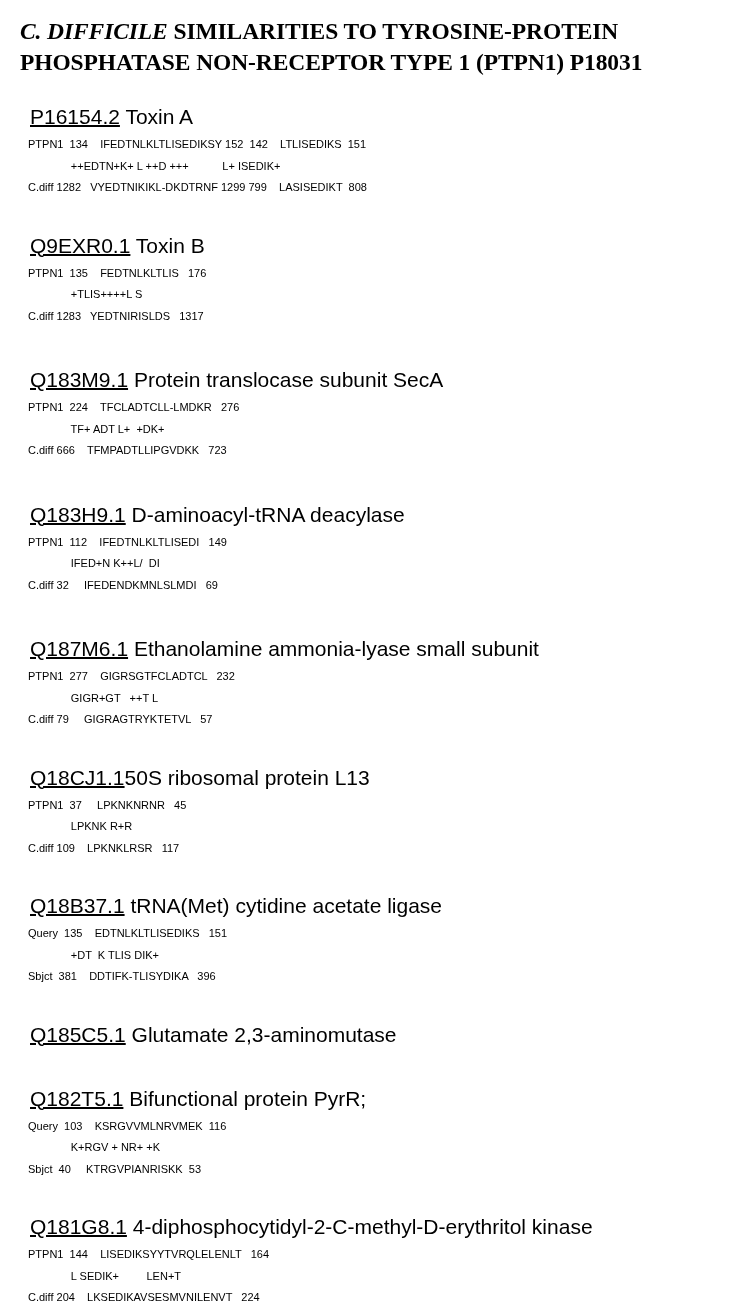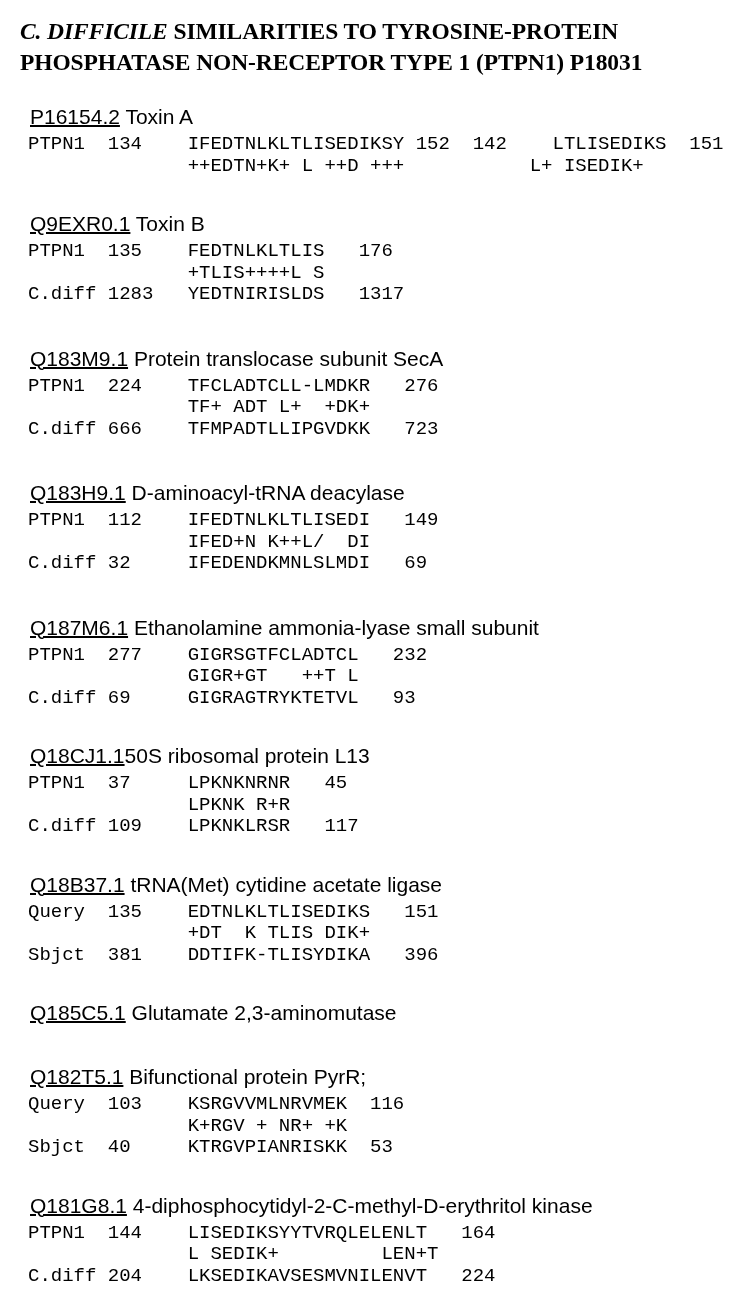--- a/index.html
+++ b/index.html
@@ -55,22 +55,22 @@
   .section-head .acc {
     text-decoration: underline;
     text-underline-offset: 1px;
   }
   .section-head .desc {
     text-decoration: none;
   }
 
   
   .aln {
-    font-family: Liberation Mono, monospace;
-    font-size: 19px;
+    font-family: Liberation Sans, sans-serif;
+    font-size: 11px;
     line-height: 21.5px;
     white-space: pre;
     margin: 0;
     padding-left: 12px;
     letter-spacing: 0px;
   }
   .aln-line {
     white-space: pre;
     display: block;
     height: 21.5px;
@@ -83,21 +83,21 @@
 <body>
 
 <div class="page">
 
   <h1 class="doc-title"><span class="sp-italic">C. DIFFICILE</span><span> SIMILARITIES TO TYROSINE-PROTEIN PHOSPHATASE NON-RECEPTOR TYPE 1 (PTPN1) P18031</span></h1>
 
   <div class="gap-md"></div>
 
   <div class="section">
     <div class="section-head"><span class="acc">P16154.2</span><span class="desc"> Toxin A</span></div>
-    <div class="aln"><span class="aln-line">PTPN1  134    IFEDTNLKLTLISEDIKSY 152  142    LTLISEDIKS  151</span><span class="aln-line">              ++EDTN+K+ L ++D +++           L+ ISEDIK+</span></div>
+    <div class="aln"><span class="aln-line">PTPN1  134    IFEDTNLKLTLISEDIKSY 152  142    LTLISEDIKS  151</span><span class="aln-line">              ++EDTN+K+ L ++D +++           L+ ISEDIK+</span><span class="aln-line">C.diff 1282   VYEDTNIKIKL-DKDTRNF 1299 799    LASISEDIKT  808</span></div>
   </div>
 
   <div class="gap-lg"></div>
 
   <div class="section">
     <div class="section-head"><span class="acc">Q9EXR0.1</span><span class="desc"> Toxin B</span></div>
     <div class="aln"><span class="aln-line">PTPN1  135    FEDTNLKLTLIS   176</span><span class="aln-line">              +TLIS++++L S</span><span class="aln-line">C.diff 1283   YEDTNIRISLDS   1317</span></div>
   </div>
 
   <div class="gap-xl"></div>
@@ -111,21 +111,21 @@
 
   <div class="section">
     <div class="section-head"><span class="acc">Q183H9.1</span><span class="desc"> D-aminoacyl-tRNA deacylase</span></div>
     <div class="aln"><span class="aln-line">PTPN1  112    IFEDTNLKLTLISEDI   149</span><span class="aln-line">              IFED+N K++L/  DI</span><span class="aln-line">C.diff 32     IFEDENDKMNLSLMDI   69</span></div>
   </div>
 
   <div class="gap-xl"></div>
 
   <div class="section">
     <div class="section-head"><span class="acc">Q187M6.1</span><span class="desc"> Ethanolamine ammonia-lyase small subunit</span></div>
-    <div class="aln"><span class="aln-line">PTPN1  277    GIGRSGTFCLADTCL   232</span><span class="aln-line">              GIGR+GT   ++T L</span><span class="aln-line">C.diff 69     GIGRAGTRYKTETVL   93</span></div>
+    <div class="aln"><span class="aln-line">PTPN1  277    GIGRSGTFCLADTCL   232</span><span class="aln-line">              GIGR+GT   ++T L</span><span class="aln-line">C.diff 79     GIGRAGTRYKTETVL   57</span></div>
   </div>
 
   <div class="gap-lg"></div>
 
   <div class="section">
     <div class="section-head"><span class="acc">Q18CJ1.1</span><span class="desc">50S ribosomal protein L13</span></div>
     <div class="aln"><span class="aln-line">PTPN1  37     LPKNKNRNR   45</span><span class="aln-line">              LPKNK R+R</span><span class="aln-line">C.diff 109    LPKNKLRSR   117</span></div>
   </div>
 
   <div class="gap-lg"></div>

